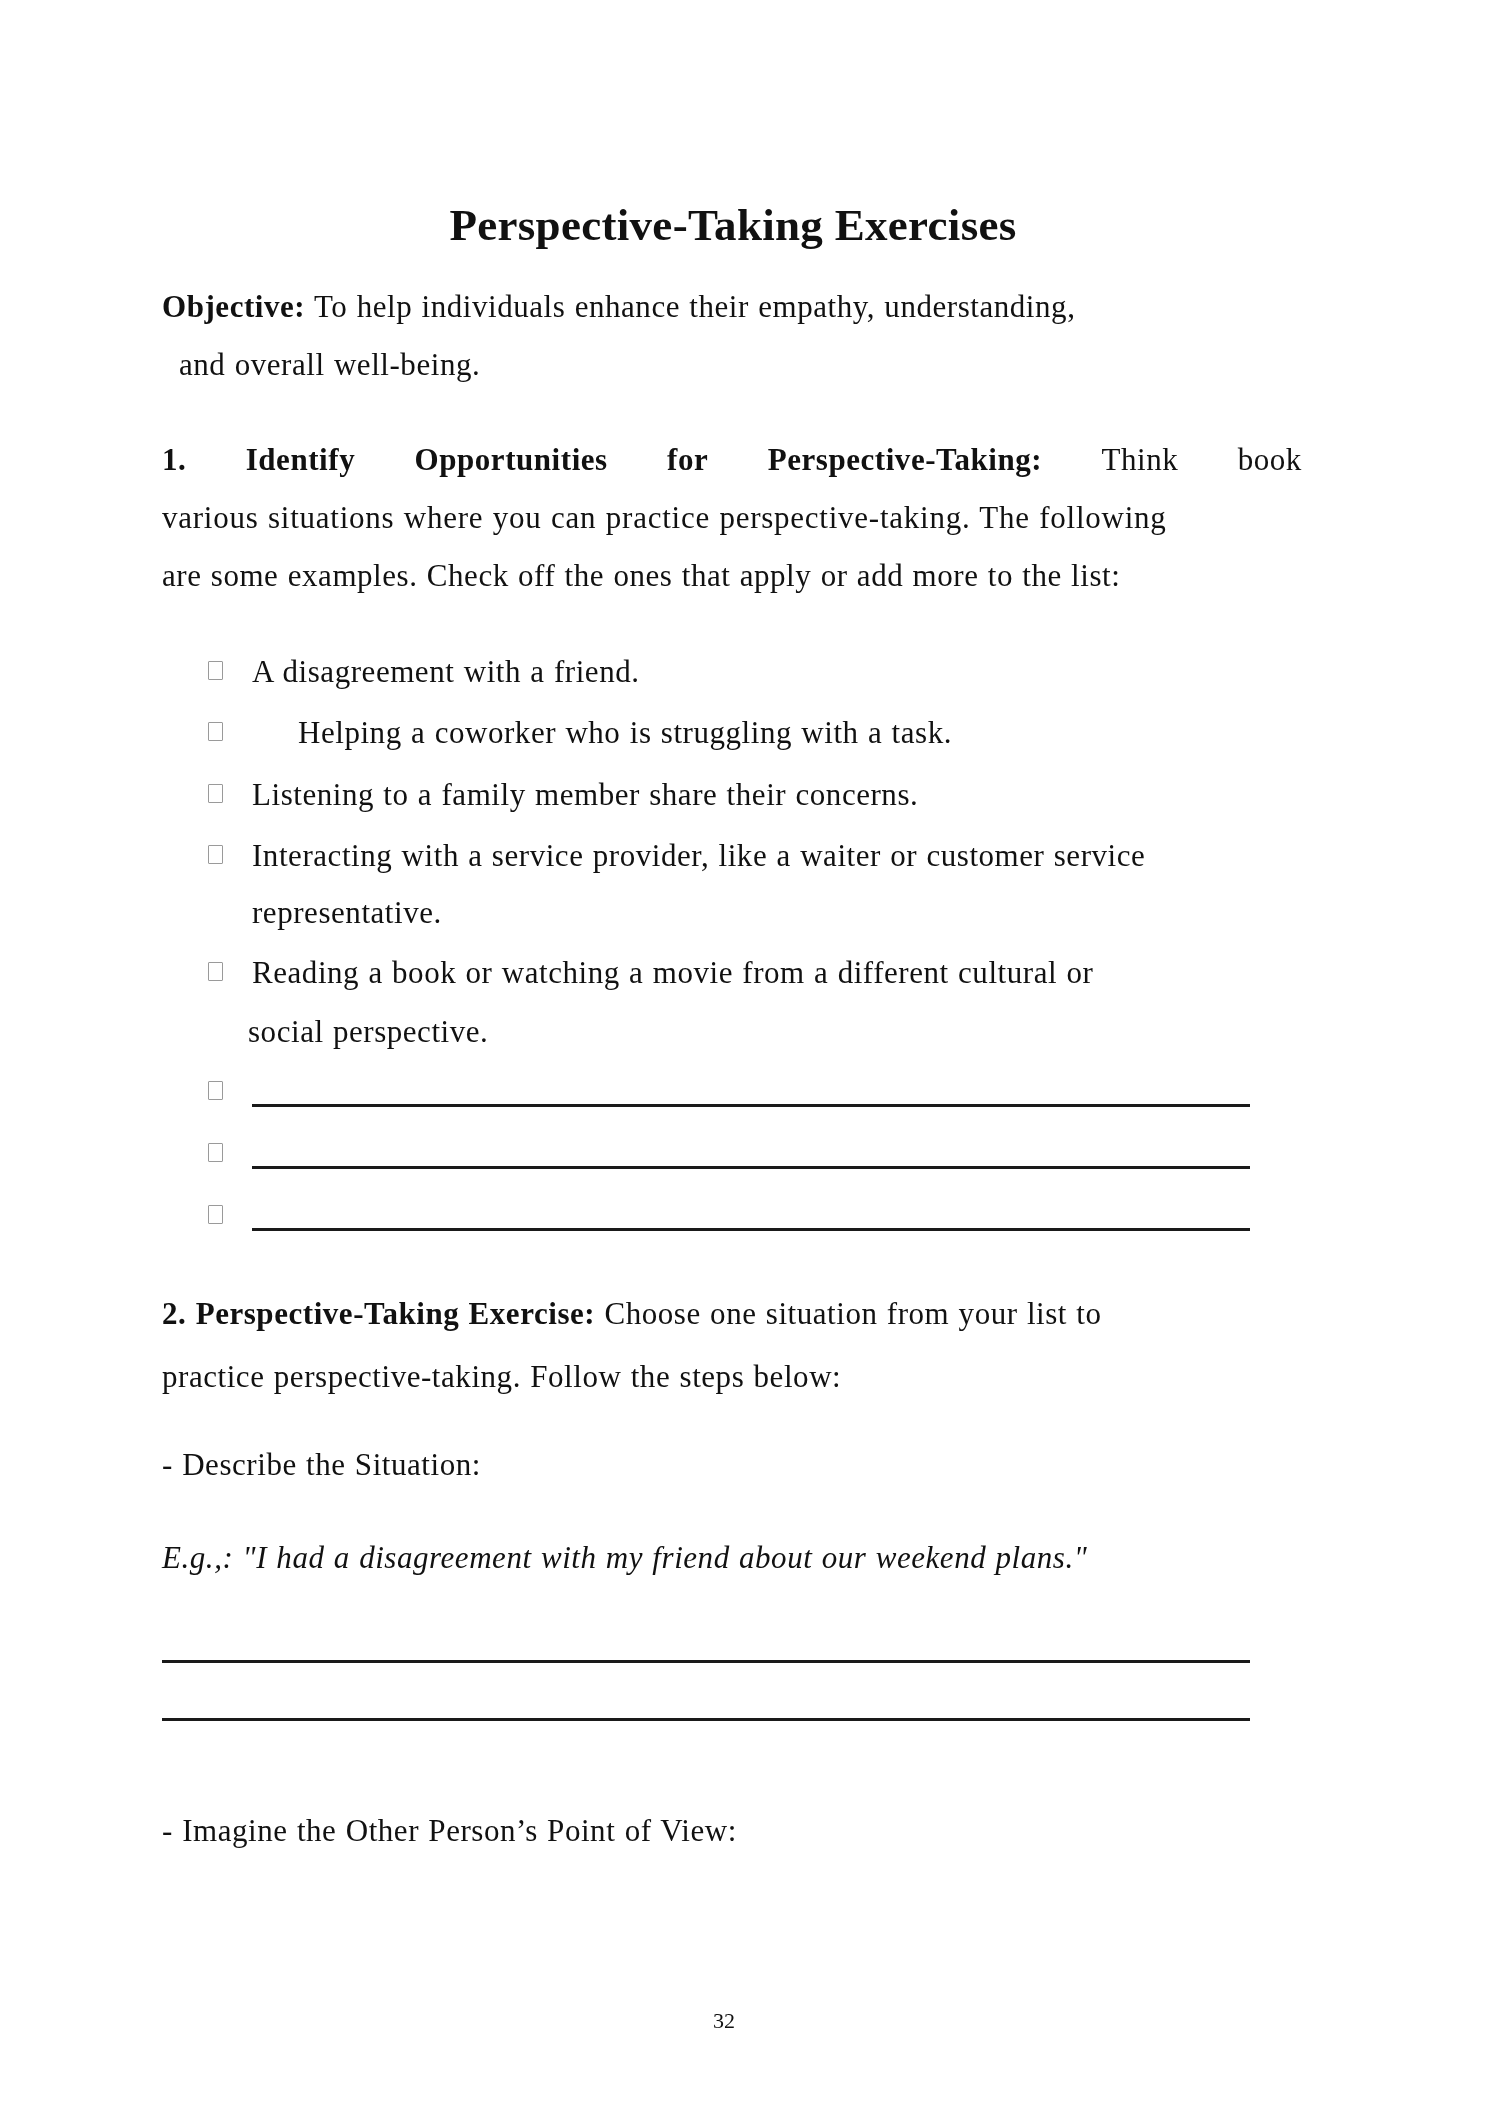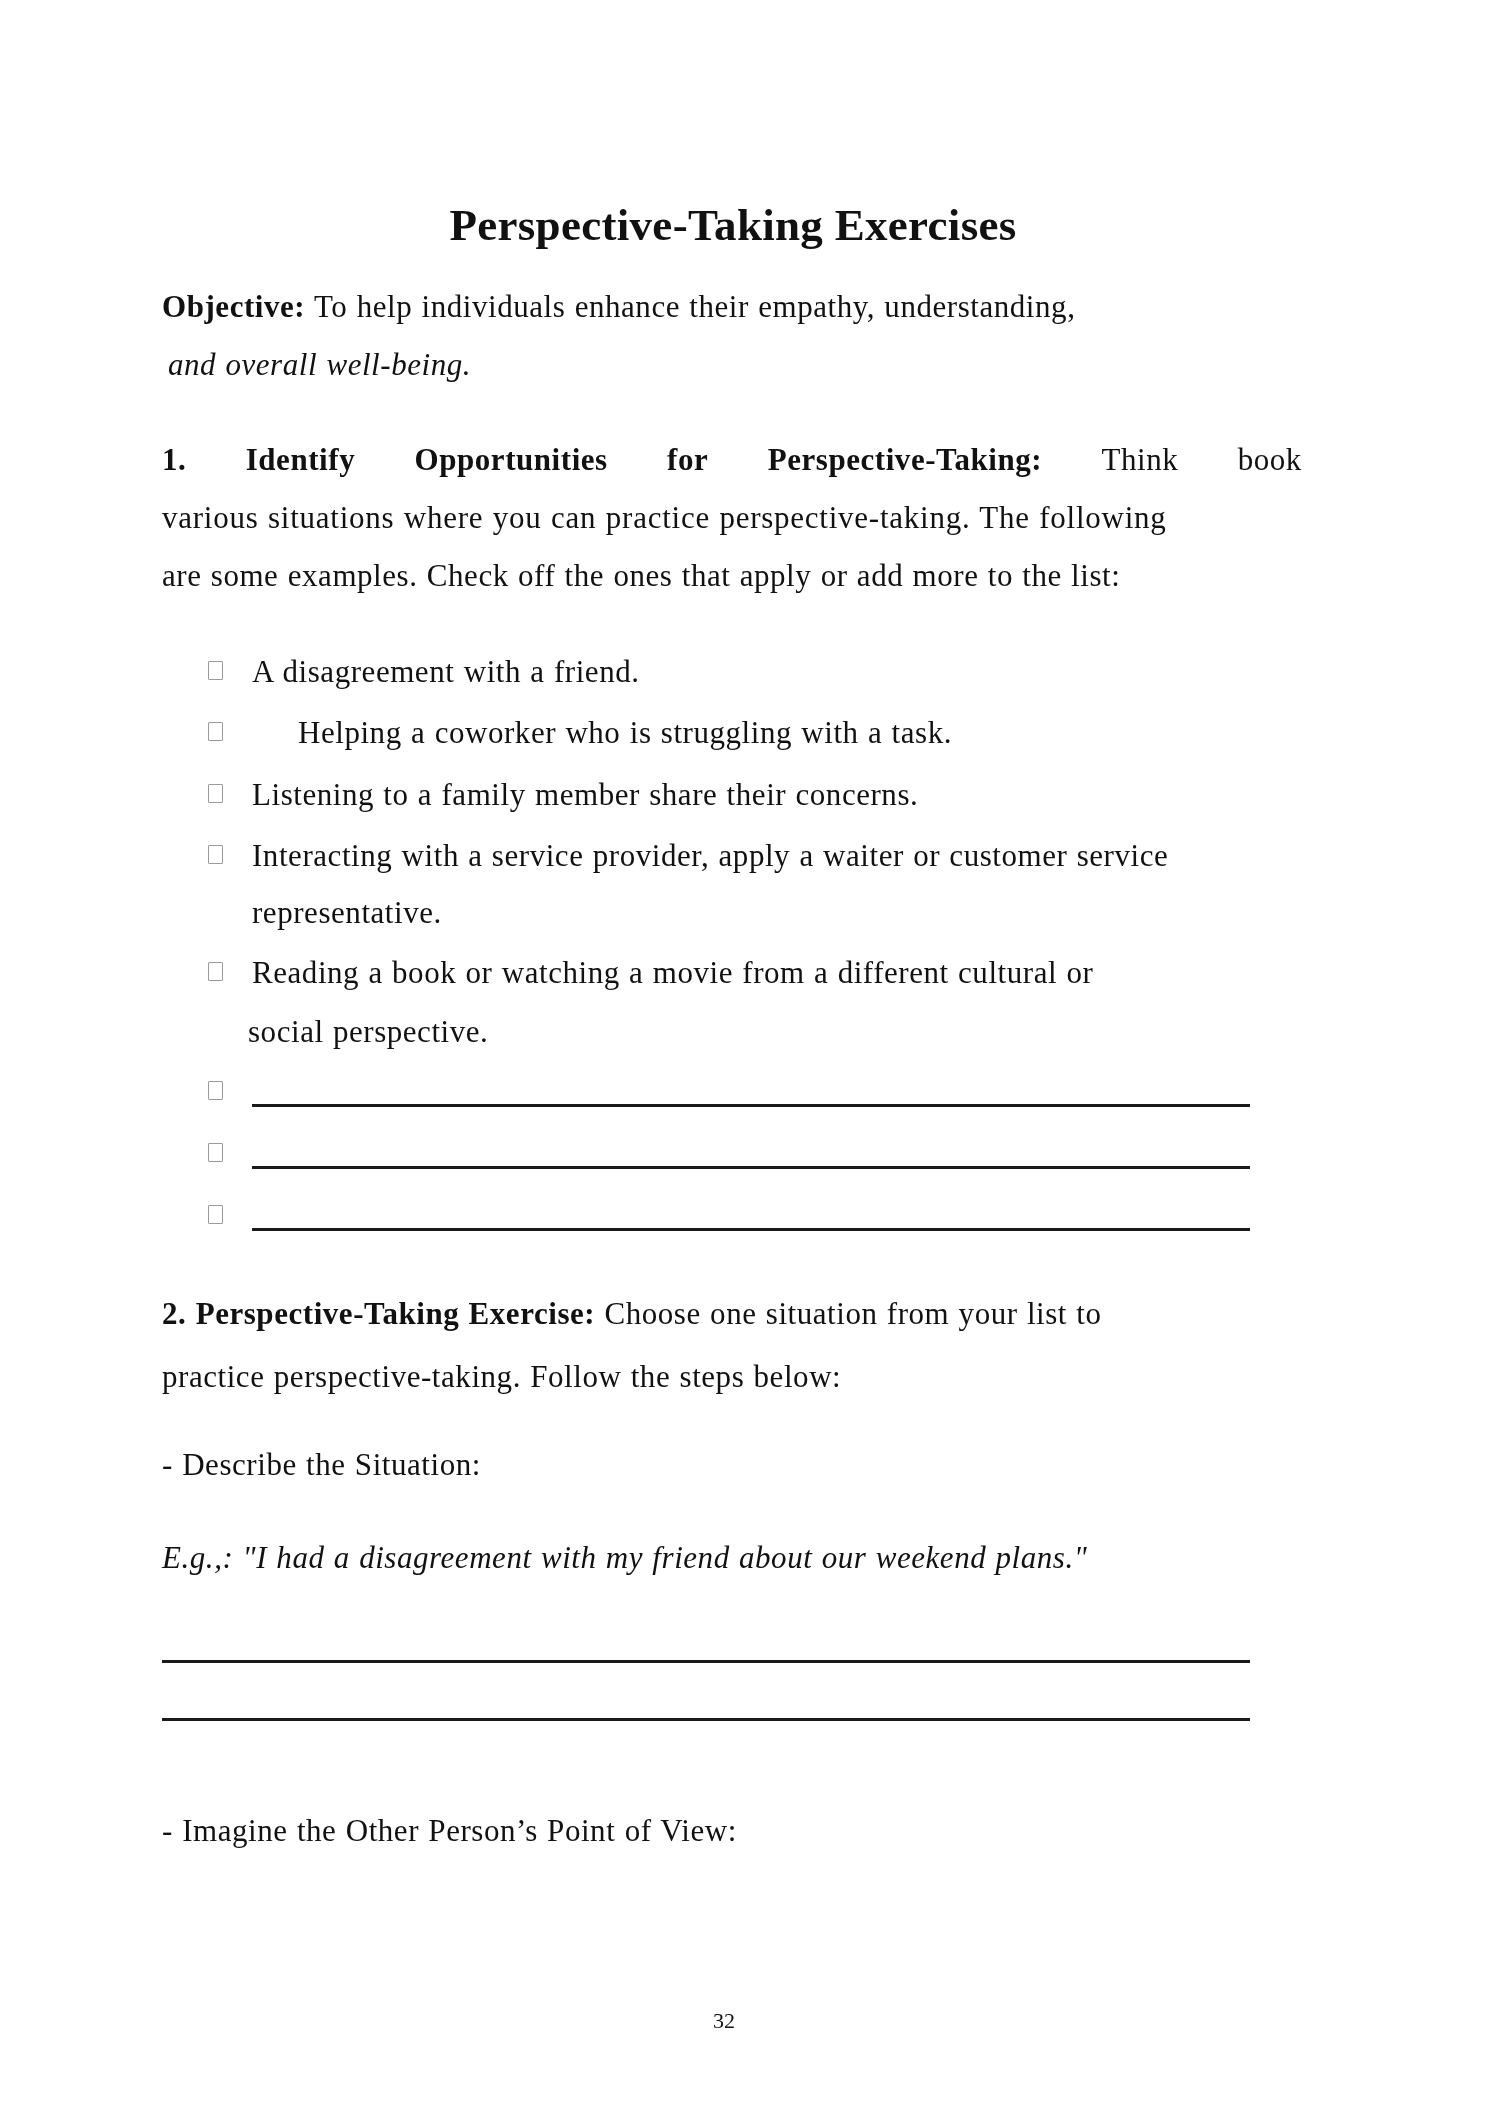--- a/index.html
+++ b/index.html
@@ -19,21 +19,21 @@
              font-size: 22px; line-height: 1; }
 </style>
 </head>
 <body>
 
 <div class="title">Perspective-Taking Exercises</div>
 
 <div class="line" style="left:162px; top:291px;">
   <span class="b">Objective:</span><span> To help individuals enhance their empathy, understanding,</span>
 </div>
-<div class="line" style="left:168px; top:349px;font-style:italic;">and overall well-being.</div>
+<div class="line" style="left:179px; top:349px;">and overall well-being.</div>
 
 <div class="line justify" style="left:162px; top:444px;">
   <span class="b">1.</span>
   <span class="b">Identify</span>
   <span class="b">Opportunities</span>
   <span class="b">for</span>
   <span class="b">Perspective-Taking:</span>
   <span>Think</span>
   <span>book</span>
 </div>
@@ -48,21 +48,21 @@
   <div>
     <div class="cb" style="top:722px;"></div>
     <div class="line" style="left:252px; top:717px;margin-left:46px;">Helping a coworker who is struggling with a task.</div>
   </div>
   <div>
     <div class="cb" style="top:784px;"></div>
     <div class="line" style="left:252px; top:779px;">Listening to a family member share their concerns.</div>
   </div>
   <div>
     <div class="cb" style="top:845px;"></div>
-    <div class="line" style="left:252px; top:840px;">Interacting with a service provider, apply a waiter or customer service</div>
+    <div class="line" style="left:252px; top:840px;">Interacting with a service provider, like a waiter or customer service</div>
     <div class="line" style="left:252px; top:897px;text-align:right;">representative.</div>
   </div>
   <div>
     <div class="cb" style="top:962px;"></div>
     <div class="line" style="left:252px; top:957px;">Reading a book or watching a movie from a different cultural or</div>
     <div class="line" style="left:248px; top:1016px;">social perspective.</div>
   </div>
 
   <div>
     <div class="cb" style="top:1081px;"></div>

